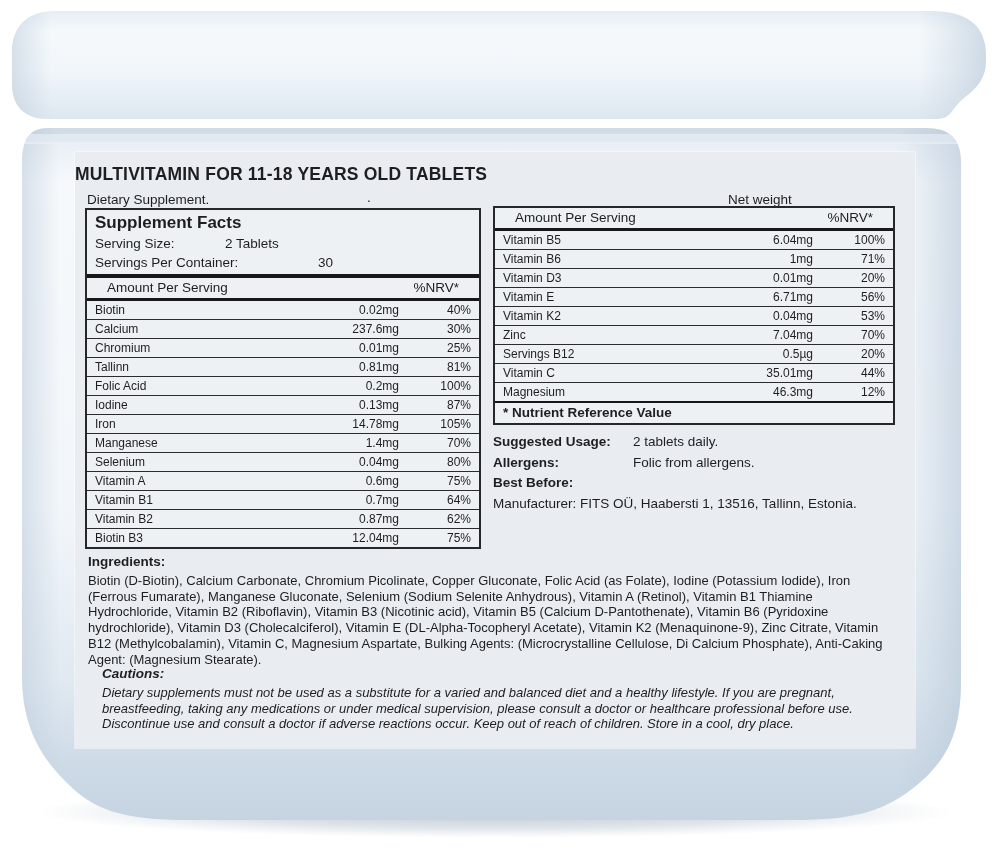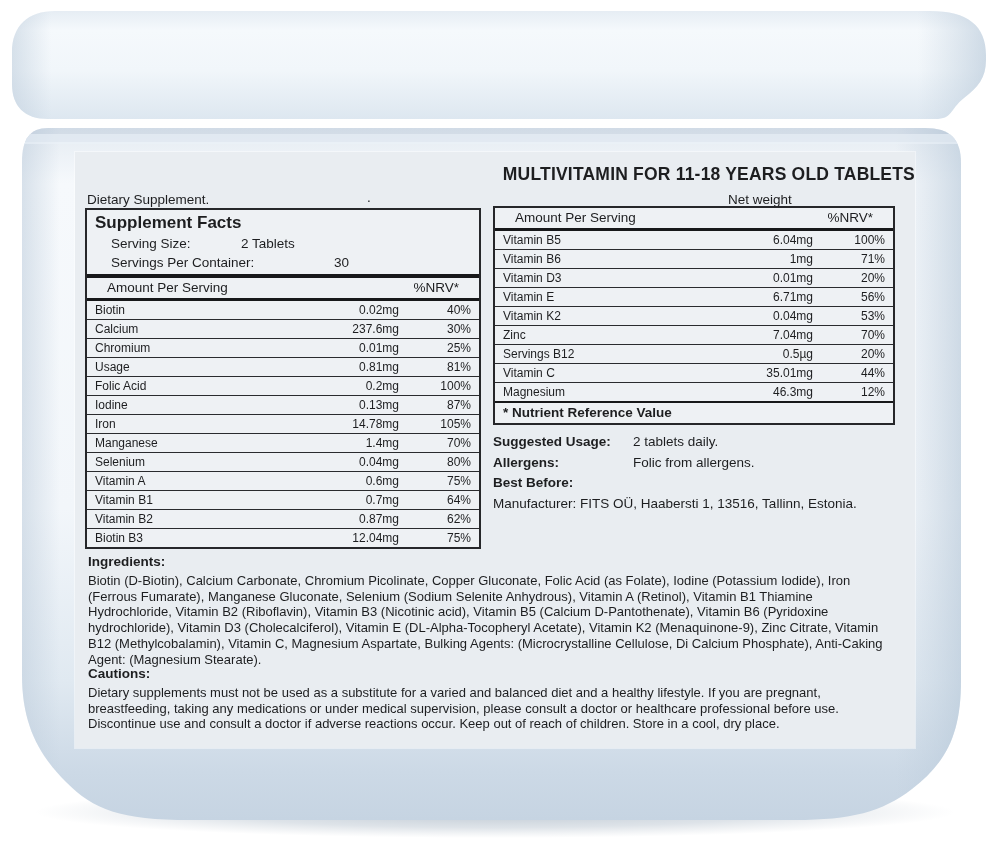--- a/index.html
+++ b/index.html
@@ -4,32 +4,32 @@
 <style>
   * { margin:0; padding:0; box-sizing:border-box; }
   html,body { width:1000px; height:850px; background:#ffffff; overflow:hidden;
     font-family:"Liberation Sans", sans-serif; color:#1d1e20; }
   .stage { position:relative; width:1000px; height:850px; background:#ffffff; }
   .shell-svg { position:absolute; left:0; top:0; z-index:0; }
 
   
   .label { position:absolute; left:75px; top:152px; width:840px; height:596px;
     background:#e9edf1; z-index:2; box-shadow:0 0 0 1px rgba(255,255,255,0.45); }
-  .title { position:absolute; left:0; top:12px; width:100%; text-align:right;
+  .title { position:absolute; left:0; top:12px; width:100%; text-align:left;
     font-size:17.5px; font-weight:bold; letter-spacing:0.2px; }
   .subtitle-left { position:absolute; left:12px; top:40px; font-size:13.5px; }
   .subtitle-dot { position:absolute; left:292px; top:38px; font-size:13.5px; }
   .subtitle-right { position:absolute; left:653px; top:40px; font-size:13.5px; }
 
   
   .facts-box { position:absolute; border:2px solid #26272a; background:rgba(243,246,249,0.45); }
   .facts-left  { left:10px;  top:56px; width:396px; }
   .facts-right { left:418px; top:54px; width:402px; }
   .facts-heading { font-size:17px; font-weight:bold; line-height:20px; padding:3px 10px 1px 8px; }
-  .serving-row { display:flex; font-size:13.5px; line-height:17px; padding:1px 24px; }
+  .serving-row { display:flex; font-size:13.5px; line-height:17px; padding:1px 8px; }
   .serving-row .lab1 { width:130px; }
   .serving-row .lab2 { width:223px; }
   .thick-bar { height:4px; background:#17181a; margin-top:2px; }
   .col-header { display:grid; grid-template-columns:1fr 100px 72px; font-size:13.5px;
     line-height:16px; padding:2px 20px; border-bottom:3px solid #17181a; }
   .col-header .nrv { text-align:right; }
   .fact-row { display:grid; grid-template-columns:1fr 100px 72px; font-size:12px;
     line-height:16px; padding:1px 8px; border-top:1.5px solid #2a2b2e; }
   .fact-row:first-of-type { border-top:none; }
   .fact-row .amt, .fact-row .nrv { text-align:right; }
@@ -37,21 +37,21 @@
     border-top:2.5px solid #17181a; }
 
   
   .usage { position:absolute; left:418px; top:282px; width:420px; font-size:13.5px; }
   .usage-row { display:flex; margin-bottom:4.5px; line-height:16px; }
   .usage-row .ulabel { font-weight:bold; width:140px; flex:none; }
   .manufacturer { line-height:16px; margin-top:2px; }
 
   
   .ingredients { position:absolute; left:13px; top:402px; width:812px; }
-  .cautions    { position:absolute; left:13px; top:514px; width:812px; }
+  .cautions    { position:absolute; left:27px; top:514px; width:812px;font-style:italic; }
   .para-heading { font-size:13.5px; font-weight:bold; margin-bottom:4px; }
   .para-text { font-size:13px; line-height:1.21; }
 </style>
 </head>
 <body>
 
 <div class="stage">
 
   <svg class="shell-svg" width="1000" height="850" viewBox="0 0 1000 850">
     <defs>
@@ -134,21 +134,21 @@
             <span class="nrv">30%</span>
           </div>
 
           <div class="fact-row">
             <span class="nm">Chromium</span>
             <span class="amt">0.01mg</span>
             <span class="nrv">25%</span>
           </div>
 
           <div class="fact-row">
-            <span class="nm">Usage</span>
+            <span class="nm">Tallinn</span>
             <span class="amt">0.81mg</span>
             <span class="nrv">81%</span>
           </div>
 
           <div class="fact-row">
             <span class="nm">Folic Acid</span>
             <span class="amt">0.2mg</span>
             <span class="nrv">100%</span>
           </div>
 

